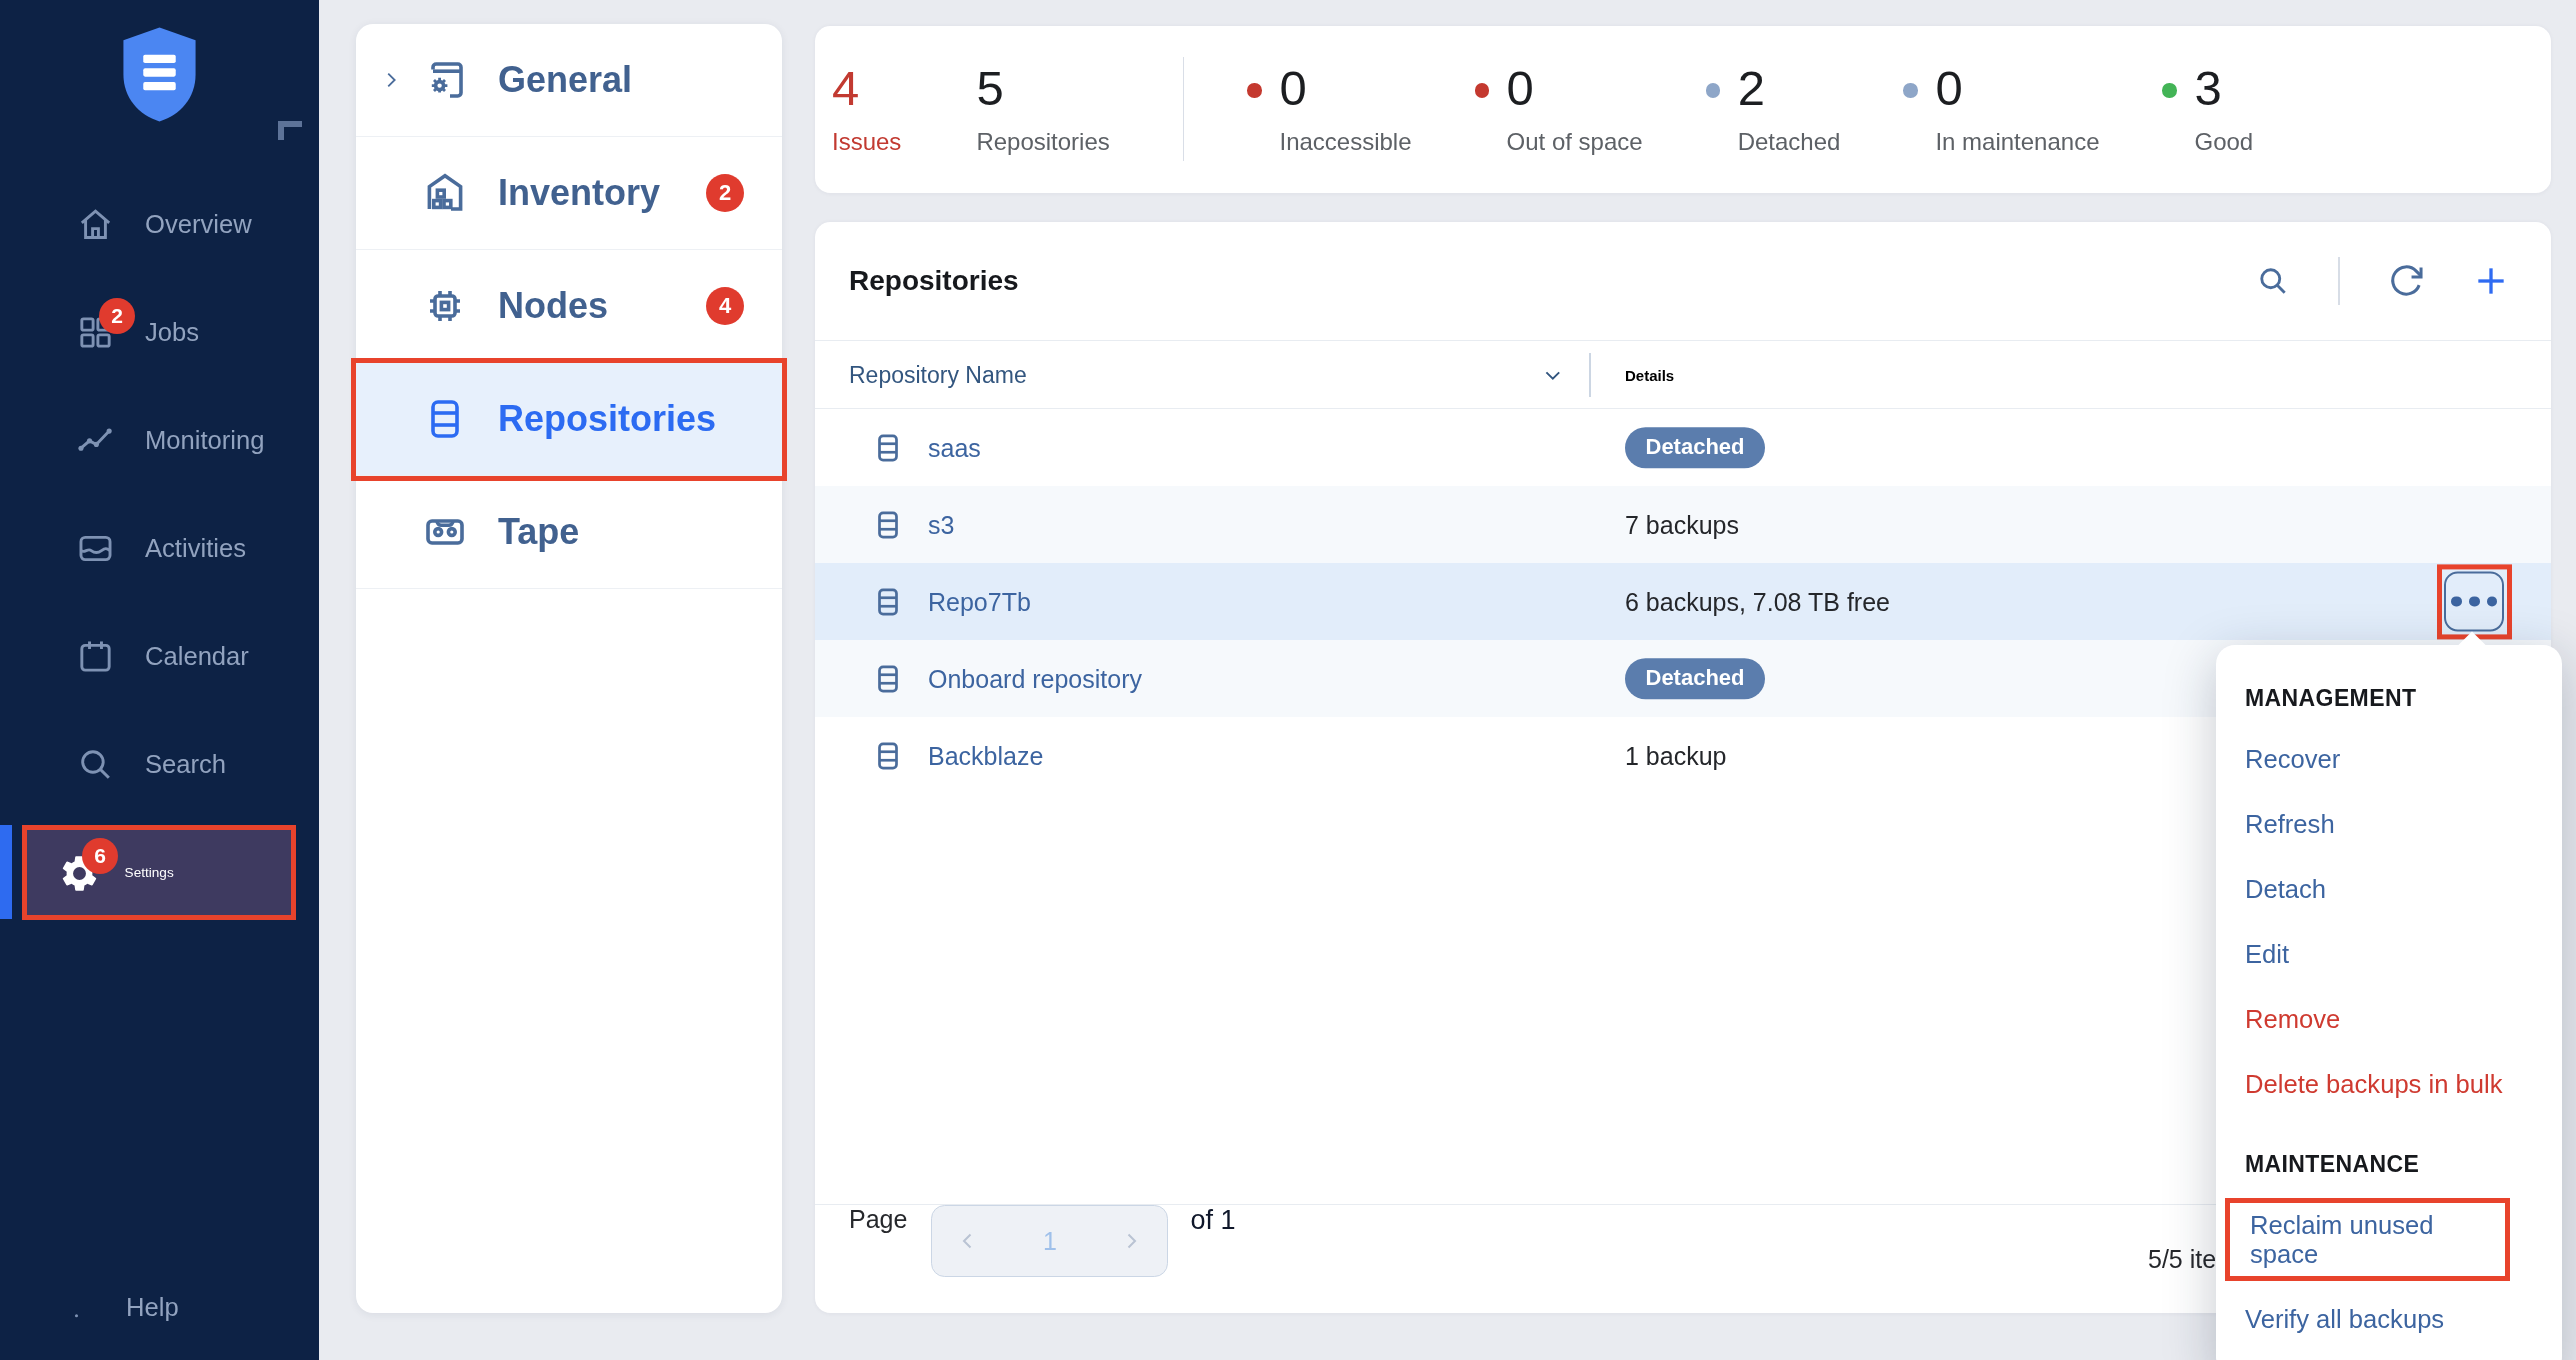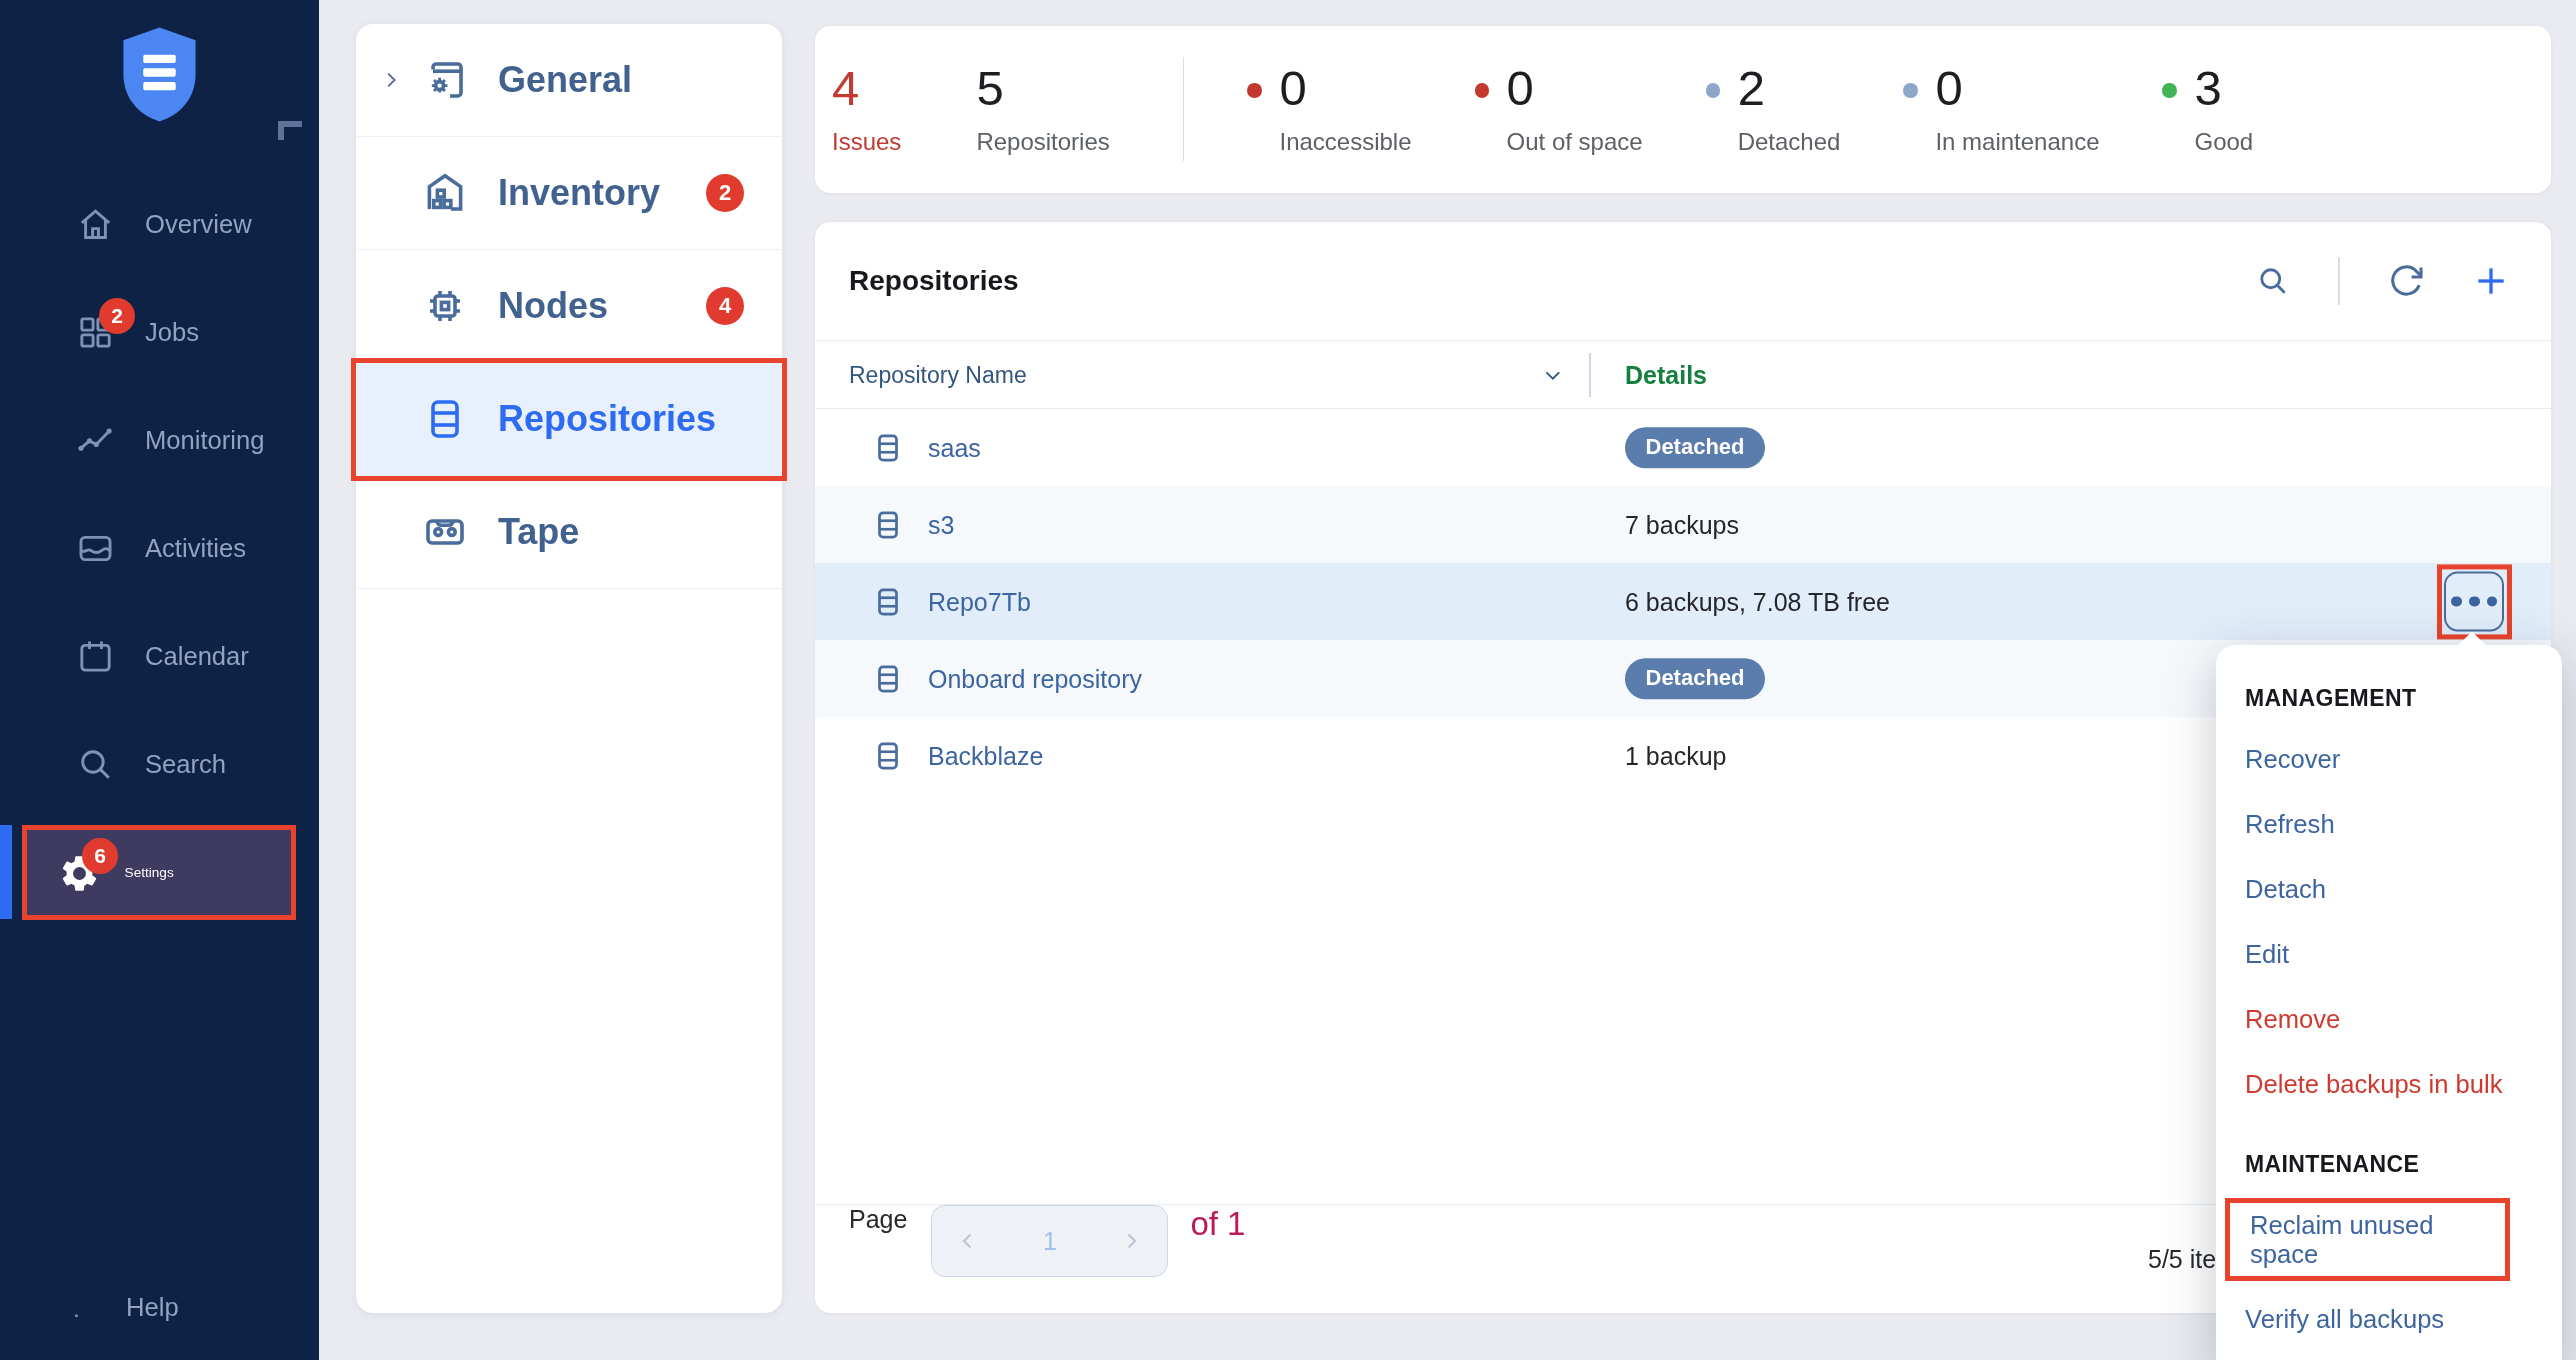--- a/index.html
+++ b/index.html
@@ -67,21 +67,21 @@
   .card-title { font-size:28px; font-weight:bold; color:#17191d; }
   .head-actions { margin-left:auto; display:flex; align-items:center; gap:46px; }
   .act-btn { width:39px; height:39px; display:flex; align-items:center; justify-content:center; cursor:pointer; }
   .head-vdiv { width:1.7px; height:48px; background:#d7dde6; }
   .thead { position:relative; height:68px; border-bottom:1.7px solid #e8ecf1; }
   .th-name { position:absolute; left:34px; top:50%; transform:translateY(-50%);
              font-size:23px; font-weight:normal; color:#33567f; }
   .th-sort { position:absolute; left:725px; top:50%; transform:translateY(-50%); cursor:pointer; }
   .th-vdiv { position:absolute; left:774px; top:12px; height:44px; width:1.7px; background:#ccd6e3; }
   .th-details { position:absolute; left:810px; top:50%; transform:translateY(-50%);
-                font-size:25px; font-weight:bold; color:#15803d; }
+                font-size:15px; font-weight:bold; color:#000000; }
   .trow { height:77px; position:relative; }
   .trow.alt { background:#f6f9fc; }
   .trow.selected { background:#e2edfa; }
   .row-icon { position:absolute; left:56px; top:50%; transform:translateY(-50%); }
   .row-icon svg { stroke:#4a6c9b; }
   .row-name { position:absolute; left:113px; top:50%; transform:translateY(-50%);
               font-size:25px; color:#3c64a0; cursor:pointer; }
   .row-detail { position:absolute; left:810px; top:50%; transform:translateY(-50%);
                 font-size:25px; color:#24262a; }
   .row-badge { position:absolute; left:810px; top:50%; transform:translateY(-50%); background:#5b7dad;
@@ -90,21 +90,21 @@
                 border:5.1px solid #e8432c; padding:2.6px; }
   .more-btn { width:60px; height:60px; border:2.6px solid #4a6c9b; border-radius:13.6px; display:flex;
               align-items:center; justify-content:center; gap:7.7px; cursor:pointer; }
   .more-btn .d { width:10.2px; height:10.2px; border-radius:50%; background:#3c64a0; }
   .pager { position:absolute; left:0; right:0; bottom:0; height:109px; border-top:1.7px solid #e8ecf1;
            display:flex; align-items:flex-start; padding:0 34px; }
   .pager-label { font-size:25px; color:#26282c; margin-right:24px; }
   .pager-pill { width:237px; height:72px; background:#eef1f6; border:1.7px solid #cbd6e5; border-radius:13.6px;
                 display:flex; align-items:center; justify-content:space-between; padding:0 24px; }
   .pg-num { font-size:25px; color:#9fc0ea; }
-  .of-label { margin-left:22px; font-size:33px; color:#be185d; }
+  .of-label { margin-left:22px; font-size:27px; color:#0f172a; }
   .items-label { position:absolute; left:1333px; top:50%; transform:translateY(-50%);
                  font-size:25px; color:#26282c; }
 
   
   .menu { position:absolute; left:2216px; top:645px; width:346px; background:#fff; border-radius:19px;
           box-shadow:0 13.6px 51px rgba(25,35,60,.25); padding:20.5px 0 24px; z-index:20; }
   .menu::before { content:""; position:absolute; top:-9.4px; left:245px; width:22px; height:22px;
                   background:#fff; transform:rotate(45deg); }
   .menu-h { padding:19px 29px 15.3px; font-size:23px; font-weight:bold; color:#17191d; letter-spacing:0.4px; }
   .menu-h.second { margin-top:15.3px; }

